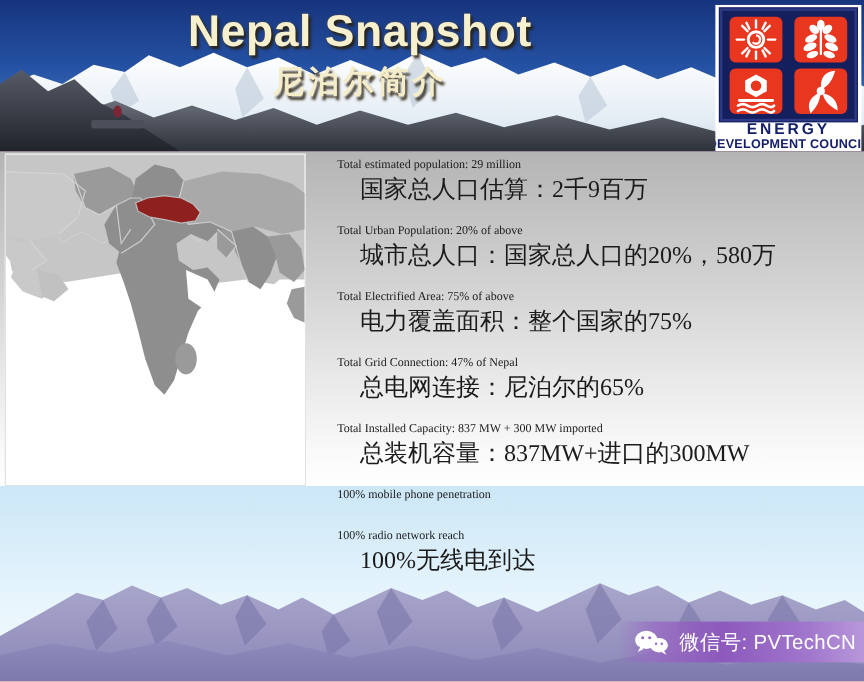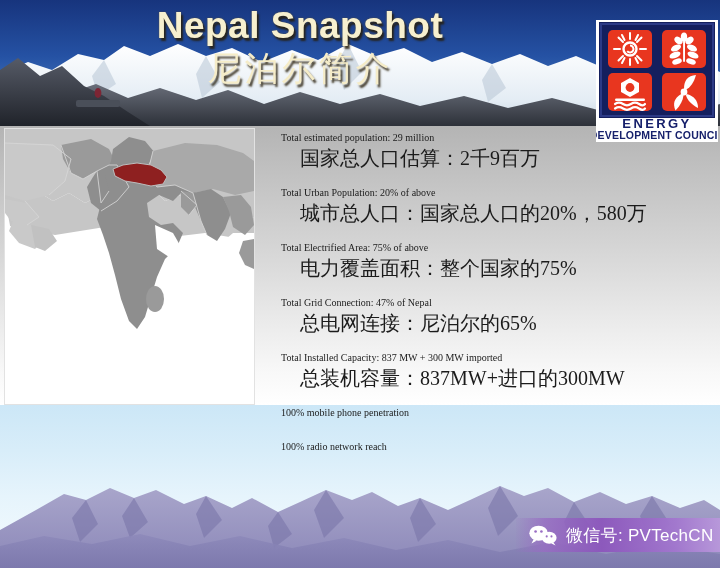--- a/index.html
+++ b/index.html
@@ -53,33 +53,33 @@
     font-weight: bold;
     font-size: 37px;
     letter-spacing: 0.5px;
     color: #f7f0cf;
     text-shadow: 2px 3px 2px rgba(40,30,10,0.85), 0 0 2px rgba(120,90,20,0.6);
     line-height: 44px;
     margin: 0;
   }
   .title-zh {
     font-family: "Liberation Serif", serif;
-    font-weight: normal;
-    font-size: 34px;
+    font-weight: bold;
+    font-size: 26px;
     letter-spacing: 3px;
     color: #f5ecc8;
     text-shadow: 2px 3px 2px rgba(40,30,10,0.85);
     line-height: 42px;
     margin: 0;
   }
 
   
   .logo {
     position: absolute;
-    right: 2px; top: 20px;
+    right: 2px; top: 4px;
     width: 122px; height: 148px;
     z-index: 7;
   }
   .logo svg { display: block; }
 
   
   .map-panel {
     position: absolute;
     left: 4px; top: 128px;
     width: 251px; height: 277px;
@@ -357,20 +357,21 @@
       <div class="en">Total Installed Capacity: 837 MW + 300 MW imported</div>
       <div class="zh">总装机容量：837MW+进口的300MW</div>
     </div>
 
     <div class="fact">
       <div class="en">100% mobile phone penetration</div>
     </div>
 
     <div class="fact">
       <div class="en">100% radio network reach</div>
+      <div class="zh">100%无线电到达</div>
     </div>
 
   </div>
 
   <div class="mountains">
     <svg width="720" height="130" viewBox="0 0 720 130" preserveAspectRatio="none">
       <defs>
         <linearGradient id="mtl" x1="0" y1="0" x2="0" y2="1">
           <stop offset="0%" stop-color="#a9a6cb"></stop>
           <stop offset="100%" stop-color="#8b87b8"></stop>

